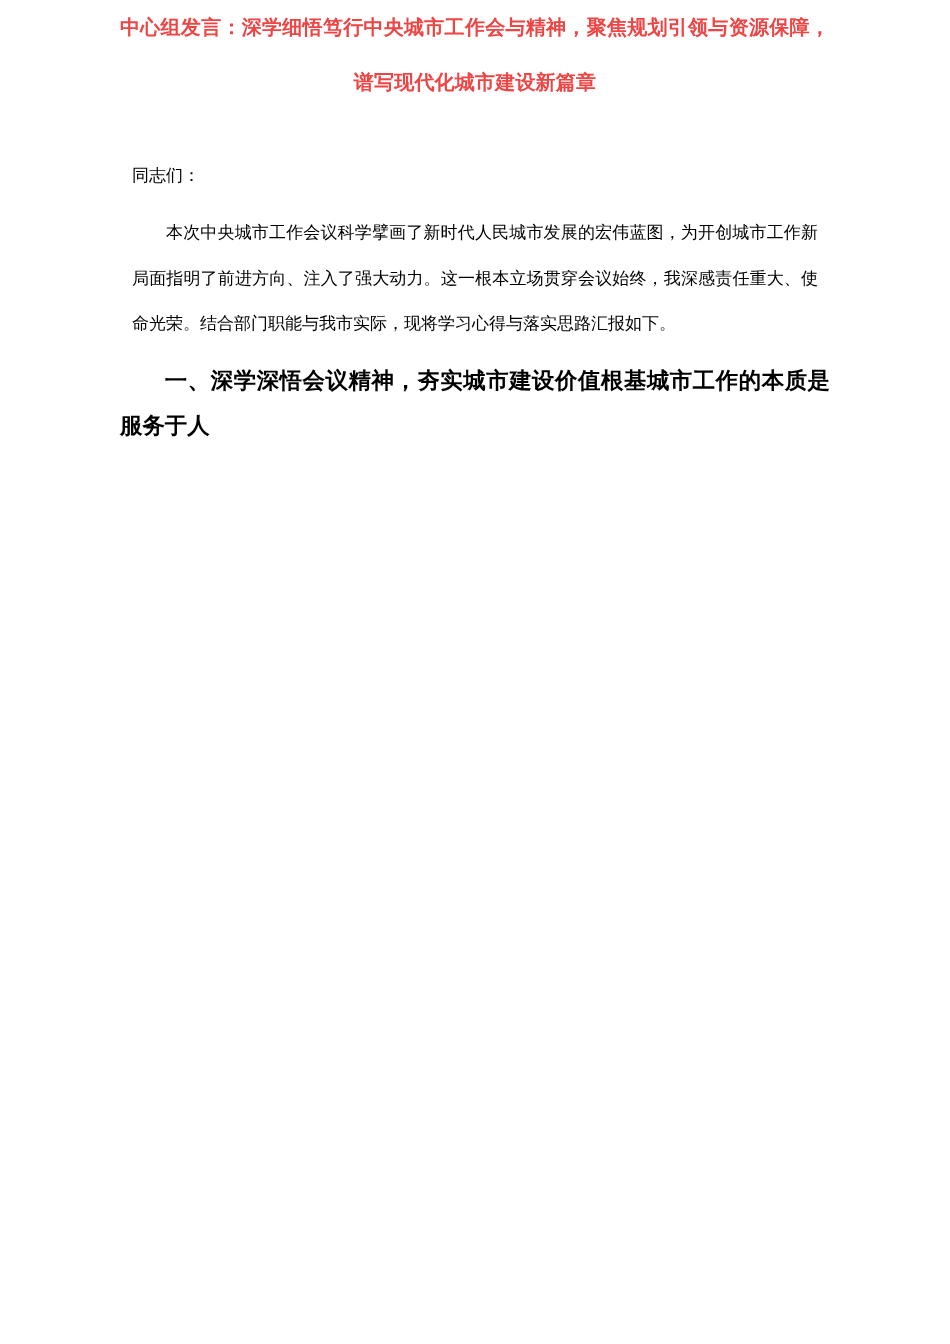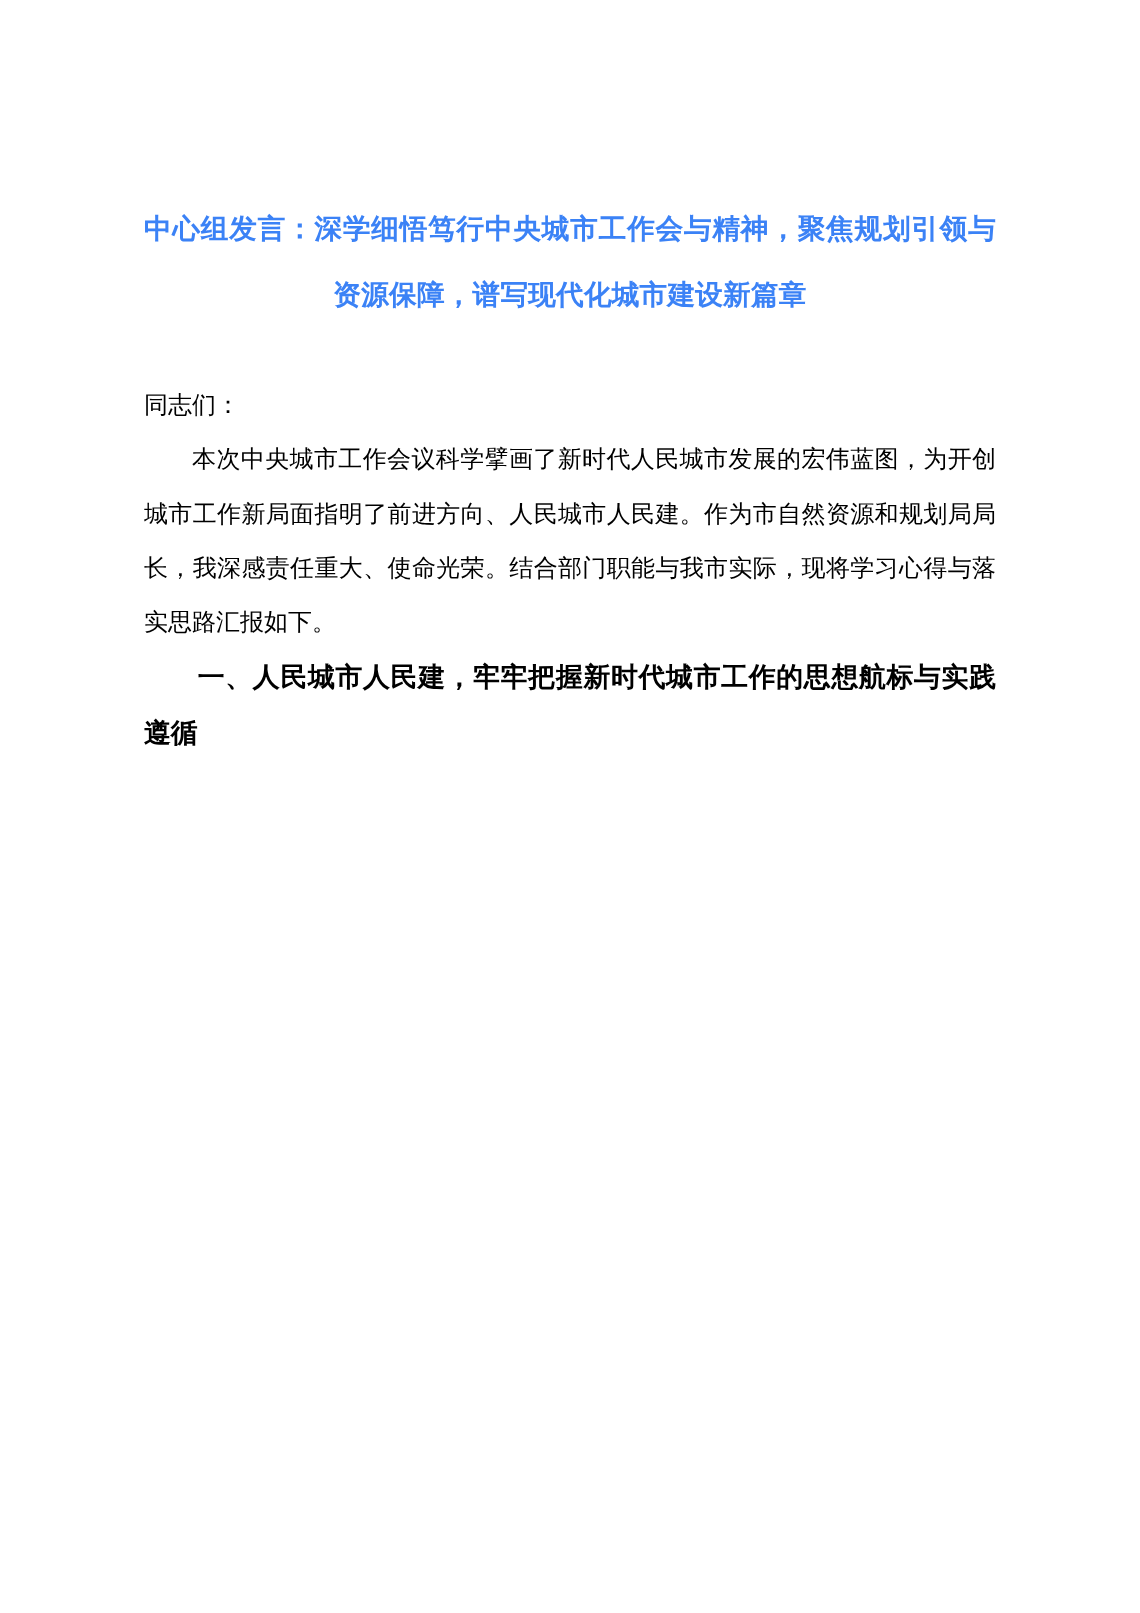--- a/index.html
+++ b/index.html
@@ -21,41 +21,40 @@
   .content {
     position: absolute;
     left: 120px;
     top: 0;
     width: 710px;
   }
 
   
   .doc-title {
     margin: 0;
-    padding-top: 163px;
     text-align: center;
     font-family: "Liberation Sans", "DejaVu Sans", sans-serif;
     font-weight: bold;
-    font-size: 23px;
+    font-size: 20px;
     line-height: 55px;
     letter-spacing: 0.2px;
-    color: #3b82f6;
+    color: #ef4444;
     text-align: justify;
     text-align-last: center;
     word-break: break-all;
   }
 
   
   .body-block {
     margin-top: 43px;
   }
   p.para {
-    margin: 0;
+    margin: 12px;
     font-family: Liberation Sans, sans-serif;
-    font-size: 20px;
+    font-size: 17px;
     line-height: 45.3px;
     color: #000000;
     text-align: justify;
     text-justify: inter-ideograph;
     word-break: break-all;
     letter-spacing: 0px;
   }
   p.indent {
     text-indent: 2em;
   }
@@ -80,21 +79,21 @@
 
 <div class="page">
   <div class="content">
 
     <h1 class="doc-title">中心组发言：深学细悟笃行中央城市工作会与精神，聚焦规划引领与资源保障，谱写现代化城市建设新篇章</h1>
 
     <div class="body-block">
 
       <p class="para salutation">同志们：</p>
 
-      <p class="para indent">本次中央城市工作会议科学擘画了新时代人民城市发展的宏伟蓝图，为开创城市工作新局面指明了前进方向、人民城市人民建。作为市自然资源和规划局局长，我深感责任重大、使命光荣。结合部门职能与我市实际，现将学习心得与落实思路汇报如下。</p>
+      <p class="para indent">本次中央城市工作会议科学擘画了新时代人民城市发展的宏伟蓝图，为开创城市工作新局面指明了前进方向、注入了强大动力。这一根本立场贯穿会议始终，我深感责任重大、使命光荣。结合部门职能与我市实际，现将学习心得与落实思路汇报如下。</p>
 
-      <p class="heading-1">一、人民城市人民建，牢牢把握新时代城市工作的思想航标与实践遵循</p>
+      <p class="heading-1">一、深学深悟会议精神，夯实城市建设价值根基城市工作的本质是服务于人</p>
 
 
 
     </div>
   </div>
 </div>
 
 </body></html>

